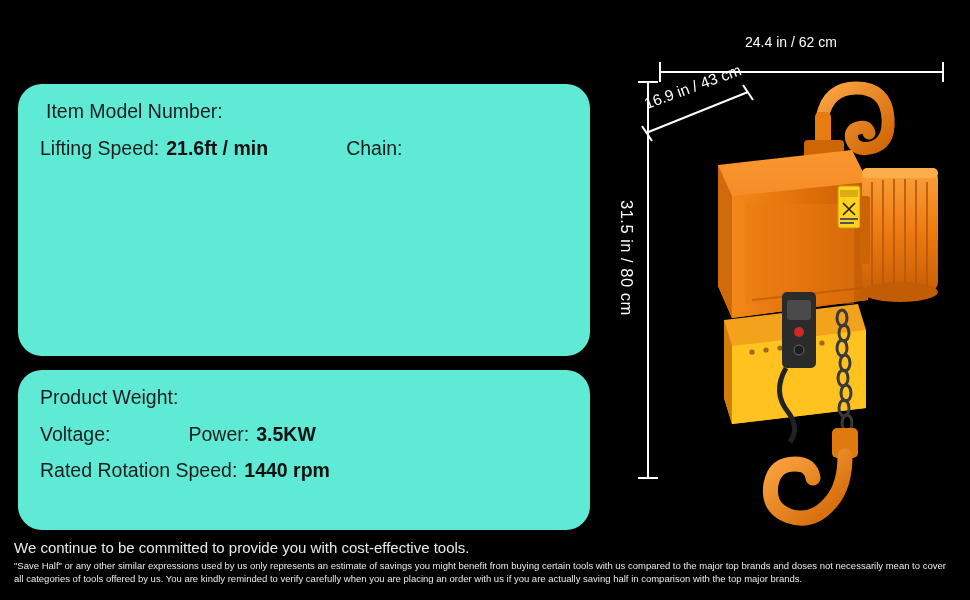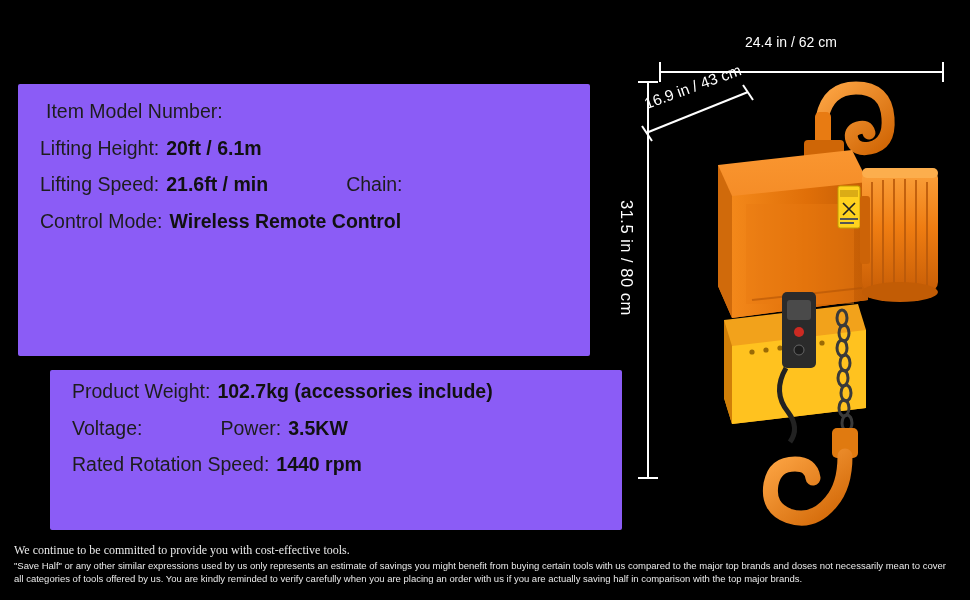--- a/index.html
+++ b/index.html
@@ -12,34 +12,33 @@
   }
   #root {
     position: relative;
     width: 970px; height: 600px;
     background: #000;
   }
 
   
   .panel {
     position: absolute;
-    background: #8b5cf6;
-    border-radius: 2px;
+    background: #5eead4;
+    border-radius: 24px;
     color: #1a1a1a;
   }
   #panel-specs {
     left: 18px; top: 84px;
     width: 572px; height: 272px;
     padding: 16px 22px 10px 22px;
   }
   #panel-extra {
     left: 18px; top: 370px;
     width: 572px; height: 160px;
-    padding: 12px 22px 10px 22px;
-    margin-left: 32px;
+    padding: 18px 22px 10px 22px;
   }
   .spec-row {
     display: flex;
     align-items: baseline;
     font-size: 19.5px;
     line-height: 1.0;
     margin: 0 0 17px 0;
     white-space: nowrap;
   }
   #panel-specs .spec-row:first-child { margin-top: 2px; padding-left: 6px; }
@@ -47,21 +46,21 @@
   .val { font-weight: 700; color: #111; margin-left: 7px; }
   .seg2-wide { margin-left: 78px; }
 
   
   #footer {
     position: absolute;
     left: 14px; bottom: 14px;
     width: 944px;
     color: #e9e9e9;
   }
-  #footer .f-line1 { font-size: 12px; line-height: 1.35; font-family: Liberation Serif, serif; }
+  #footer .f-line1 { font-size: 15px; line-height: 1.35; }
   #footer .f-line2 { font-size: 9.5px; line-height: 1.35; margin-top: 2px; }
 
   
   #product-area {
     position: absolute;
     left: 600px; top: 0;
     width: 370px; height: 600px;
   }
 
   .dim-label {
@@ -94,46 +93,37 @@
 <body>
 
 <div id="root">
 
   <div class="panel" id="panel-specs">
 
     <div class="spec-row">
       <span class="lbl">Item Model Number:</span>
     </div>
 
-    <div class="spec-row">
-      <span class="lbl">Lifting Height:</span>
-      <span class="val">20ft / 6.1m</span>
-    </div>
 
     <div class="spec-row">
       <span class="lbl">Lifting Speed:</span>
       <span class="val">21.6ft / min</span>
       <span class="lbl seg2-wide">Chain:</span>
     </div>
 
-    <div class="spec-row">
-      <span class="lbl">Control Mode:</span>
-      <span class="val">Wireless Remote Control</span>
-    </div>
 
     <div class="spec-row">
     </div>
 
   </div>
 
   <div class="panel" id="panel-extra">
 
     <div class="spec-row">
       <span class="lbl">Product Weight:</span>
-      <span class="val">102.7kg (accessories include)</span>
     </div>
 
     <div class="spec-row">
       <span class="lbl">Voltage:</span>
       <span class="lbl seg2-wide">Power:</span>
       <span class="val">3.5KW</span>
     </div>
 
     <div class="spec-row">
       <span class="lbl">Rated Rotation Speed:</span>

